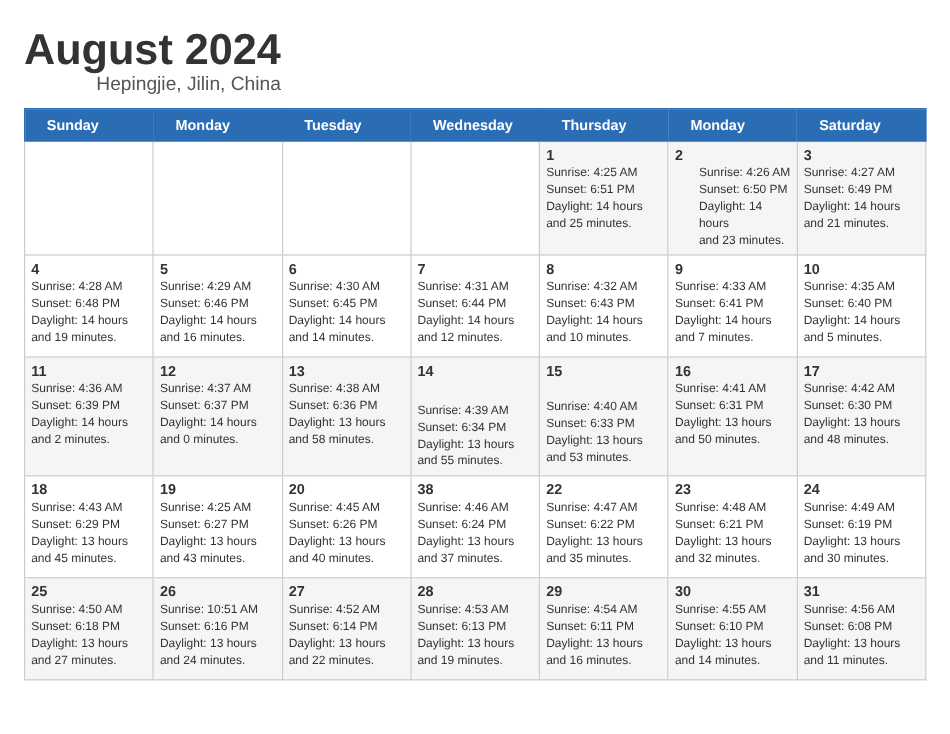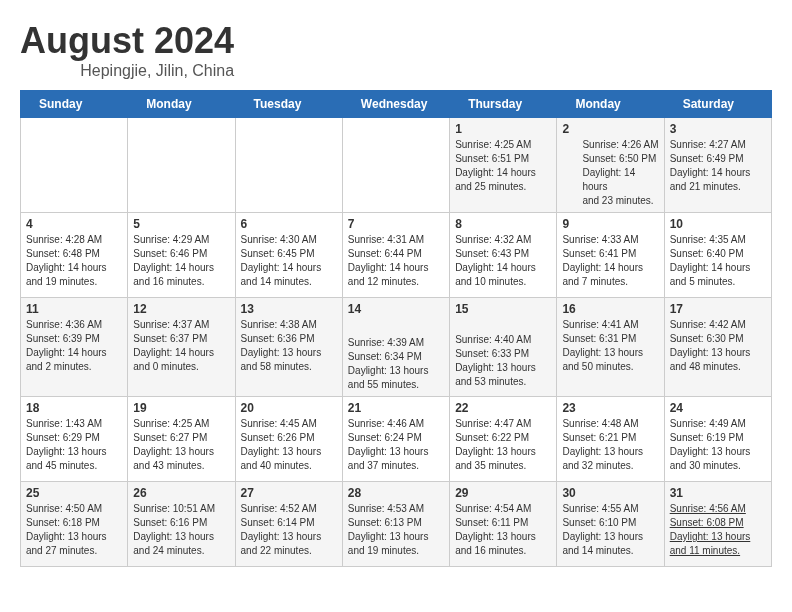--- a/index.html
+++ b/index.html
@@ -239,41 +239,41 @@
           <div class="day-number">17</div>
           <div class="day-info" style="white-space: pre-line;">Sunrise: 4:42 AM
 Sunset: 6:30 PM
 Daylight: 13 hours
 and 48 minutes.</div>
         </td>
       </tr>
       <tr>
         <td>
           <div class="day-number">18</div>
-          <div class="day-info" style="white-space: pre-line;">Sunrise: 1:43 AM
+          <div class="day-info" style="white-space: pre-line;">Sunrise: 4:43 AM
 Sunset: 6:29 PM
 Daylight: 13 hours
 and 45 minutes.</div>
         </td>
         <td>
           <div class="day-number">19</div>
           <div class="day-info" style="white-space: pre-line;">Sunrise: 4:25 AM
 Sunset: 6:27 PM
 Daylight: 13 hours
 and 43 minutes.</div>
         </td>
         <td>
           <div class="day-number">20</div>
           <div class="day-info" style="white-space: pre-line;">Sunrise: 4:45 AM
 Sunset: 6:26 PM
 Daylight: 13 hours
 and 40 minutes.</div>
         </td>
         <td>
-          <div class="day-number">21</div>
+          <div class="day-number">38</div>
           <div class="day-info" style="white-space: pre-line;">Sunrise: 4:46 AM
 Sunset: 6:24 PM
 Daylight: 13 hours
 and 37 minutes.</div>
         </td>
         <td>
           <div class="day-number">22</div>
           <div class="day-info" style="white-space: pre-line;">Sunrise: 4:47 AM
 Sunset: 6:22 PM
 Daylight: 13 hours
@@ -332,20 +332,20 @@
         </td>
         <td>
           <div class="day-number">30</div>
           <div class="day-info" style="white-space: pre-line;">Sunrise: 4:55 AM
 Sunset: 6:10 PM
 Daylight: 13 hours
 and 14 minutes.</div>
         </td>
         <td>
           <div class="day-number">31</div>
-          <div class="day-info" style="white-space: pre-line; text-decoration: underline;">Sunrise: 4:56 AM
+          <div class="day-info" style="white-space: pre-line;">Sunrise: 4:56 AM
 Sunset: 6:08 PM
 Daylight: 13 hours
 and 11 minutes.</div>
         </td>
       </tr>
     </tbody>
 </table>
 
 </body></html>

